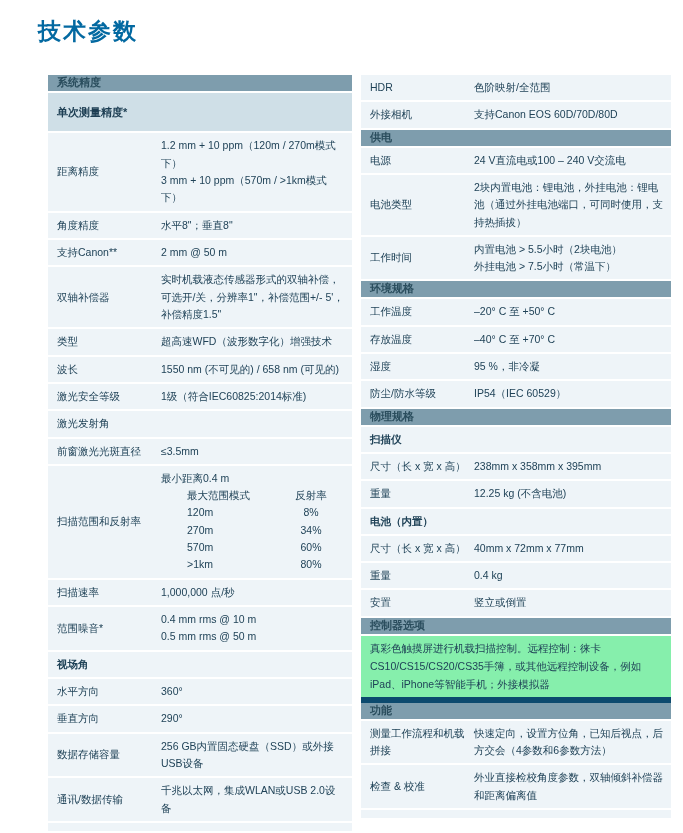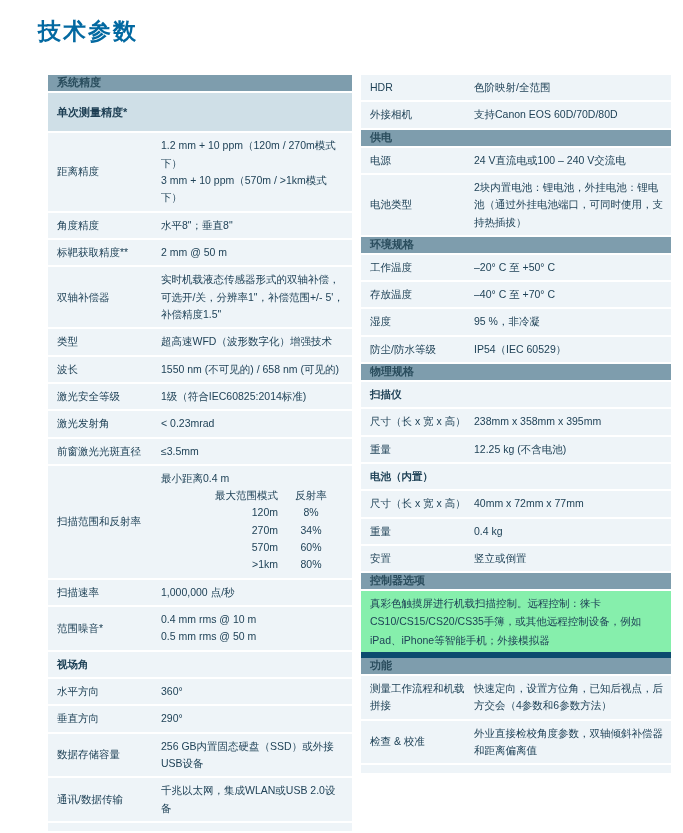--- a/index.html
+++ b/index.html
@@ -40,21 +40,21 @@
     border-bottom:2px solid #ffffff;
     padding:4px 8px 4px 9px;
     font-size:10.5px;line-height:1.65;
   }
   .row .label{flex:0 0 98px;padding-right:6px;}
   .row .value{flex:1 1 auto;min-width:0;}
   .row.label-only .label{flex:1 1 auto;font-weight:bold;}
   .value-line{white-space:normal;}
   .mini-table{margin:0 0 0 26px;}
   .mini-row{display:flex;}
-  .mini-cell-a{flex:0 0 58%;text-align:right;}
+  .mini-cell-a{flex:0 0 58%;text-align:left;}
   .mini-cell-b{flex:0 0 42%;text-align:center;}
   .paragraph{
     background:#86efac;border-bottom:6px solid #0c4a6e;
     padding:3px 9px;font-size:10.5px;line-height:1.75;
   }
 </style>
 </head>
 <body>
 
 <div class="page">
@@ -70,21 +70,21 @@
             <div class="value-line">3 mm + 10 ppm（570m / &gt;1km模式下）</div>
           </div>
         </div>
         <div class="row">
           <div class="label">角度精度</div>
           <div class="value">
             <div class="value-line">水平8"；垂直8"</div>
           </div>
         </div>
         <div class="row">
-          <div class="label">标靶获取精度**</div>
+          <div class="label">支持Canon**</div>
           <div class="value">
             <div class="value-line">2 mm @ 50 m</div>
           </div>
         </div>
         <div class="row">
           <div class="label">双轴补偿器</div>
           <div class="value">
             <div class="value-line">实时机载液态传感器形式的双轴补偿，可选开/关，分辨率1"，补偿范围+/- 5'，补偿精度1.5"</div>
           </div>
         </div>
@@ -101,23 +101,20 @@
           </div>
         </div>
         <div class="row">
           <div class="label">激光安全等级</div>
           <div class="value">
             <div class="value-line">1级（符合IEC60825:2014标准)</div>
           </div>
         </div>
         <div class="row">
           <div class="label">激光发射角</div>
-          <div class="value">
-            <div class="value-line">&lt; 0.23mrad</div>
-          </div>
         </div>
         <div class="row">
           <div class="label">前窗激光光斑直径</div>
           <div class="value">
             <div class="value-line">≤3.5mm</div>
           </div>
         </div>
         <div class="row">
           <div class="label">扫描范围和反射率</div>
           <div class="value">
@@ -205,20 +202,27 @@
         <div class="row">
           <div class="label">电源</div>
           <div class="value">
             <div class="value-line">24 V直流电或100 – 240 V交流电</div>
           </div>
         </div>
         <div class="row">
           <div class="label">电池类型</div>
           <div class="value">
             <div class="value-line">2块内置电池：锂电池，外挂电池：锂电池（通过外挂电池端口，可同时使用，支持热插拔）</div>
+          </div>
+        </div>
+        <div class="row">
+          <div class="label">工作时间</div>
+          <div class="value">
+            <div class="value-line">内置电池 &gt; 5.5小时（2块电池）</div>
+            <div class="value-line">外挂电池 &gt; 7.5小时（常温下）</div>
           </div>
         </div>
         <div class="section-bar">环境规格</div>
         <div class="row">
           <div class="label">工作温度</div>
           <div class="value">
             <div class="value-line">–20° C 至 +50° C</div>
           </div>
         </div>
         <div class="row">

